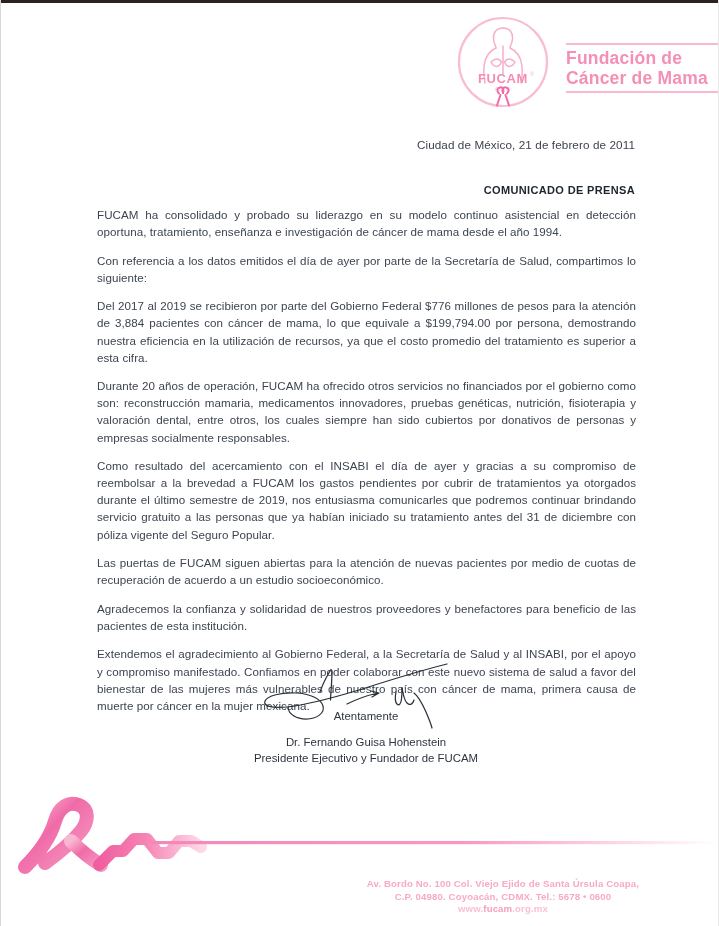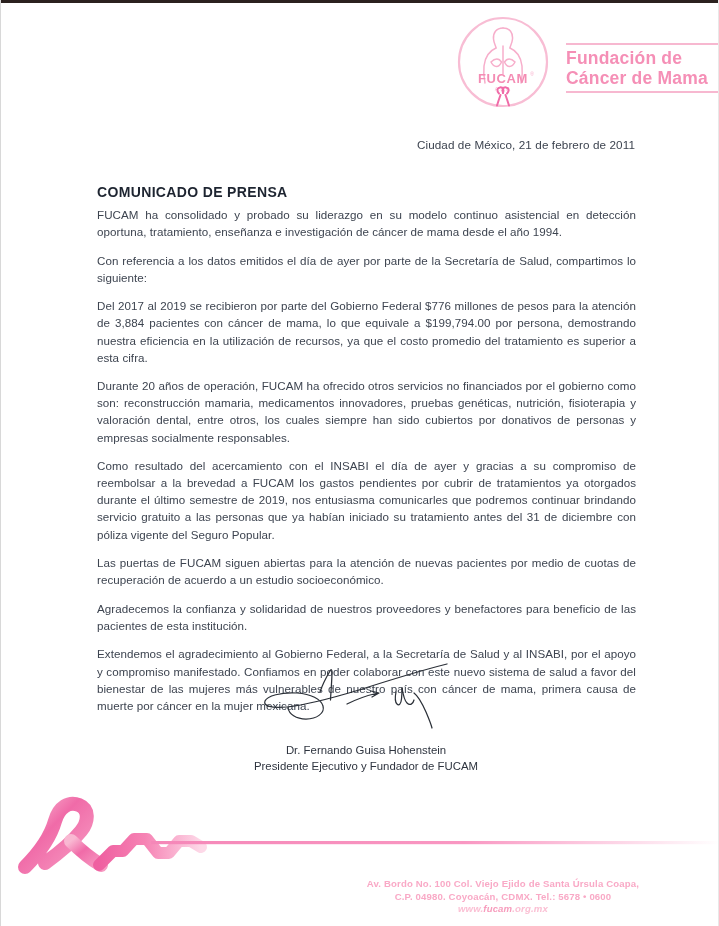--- a/index.html
+++ b/index.html
@@ -78,22 +78,22 @@
     text-align: right;
     font-size: 11.7px;
     color: #3d4450;
     letter-spacing: .1px;
   }
   .doc-title {
     position: absolute;
     top: 184px;
     left: 96px;
     width: 538px;
-    text-align: left;
-    font-size: 14px;
+    text-align: right;
+    font-size: 11px;
     font-weight: bold;
     color: #1d2430;
     letter-spacing: .35px;
   }
 
   .body-copy {
     position: absolute;
     top: 206px;
     left: 96px;
     width: 539px;
@@ -156,21 +156,21 @@
     width: 404px;
     text-align: center;
   }
   .foot-line {
     font-size: 9.6px;
     font-weight: bold;
     color: #f9a9c6;
     line-height: 12.6px;
     letter-spacing: .15px;
   }
-  .foot-url { color: #fbc0d4; font-style: italic; }
+  .foot-url { color: #fbc0d4; }
   .foot-url b { color: #f79dbd; }
 </style>
 </head>
 <body>
 
 <div id="page">
 
   <div class="top-chrome"></div>
 
   <div class="letterhead">
@@ -231,20 +231,21 @@
         <g fill="none" stroke="#2b3038" stroke-width="1.25" stroke-linecap="round" stroke-linejoin="round">
           <path d="M196 2 C168 9 136 19 108 28 C78 37 54 43 36 45 C20 46.5 12 44 14 39 C16 34 30 30 46 31 C60 32 70 37 72 44 C74 51 66 57 55 57 C45 57 38 52 37 46"></path>
           <path d="M69 30 C72 21 76 14 79 9 C80 7 81 7.4 81 10 C81 17 80 28 79.5 38"></path>
           <path d="M96 42 C106 37 118 33 127 31 M120 29 L128 31 L121 35"></path>
           <path d="M145 30 C144 35 144 40 146 42 C148 44 150 42 150.5 37 C151 32 151 28 151 26"></path>
           <path d="M151 26 C152 32 153 38 156 41 C159 44 162 42 163 38"></path>
           <path d="M163 31 C167 34 171 41 175 50 C178 57 180 62 181 66"></path>
         </g>
       </svg>
     </div>
+    <div class="sig-caption">Atentamente</div>
     <div class="signer-name">Dr. Fernando Guisa Hohenstein</div>
     <div class="signer-role">Presidente Ejecutivo y Fundador de FUCAM</div>
   </div>
 
   <div class="footer-art">
     <svg width="719" height="95" viewBox="0 0 719 95" aria-hidden="true">
       <defs>
         <linearGradient id="gRib" x1="0" y1="0" x2="1" y2="1">
           <stop offset="0%" stop-color="#f9b8d2"></stop>
           <stop offset="40%" stop-color="#f06ba8"></stop>

